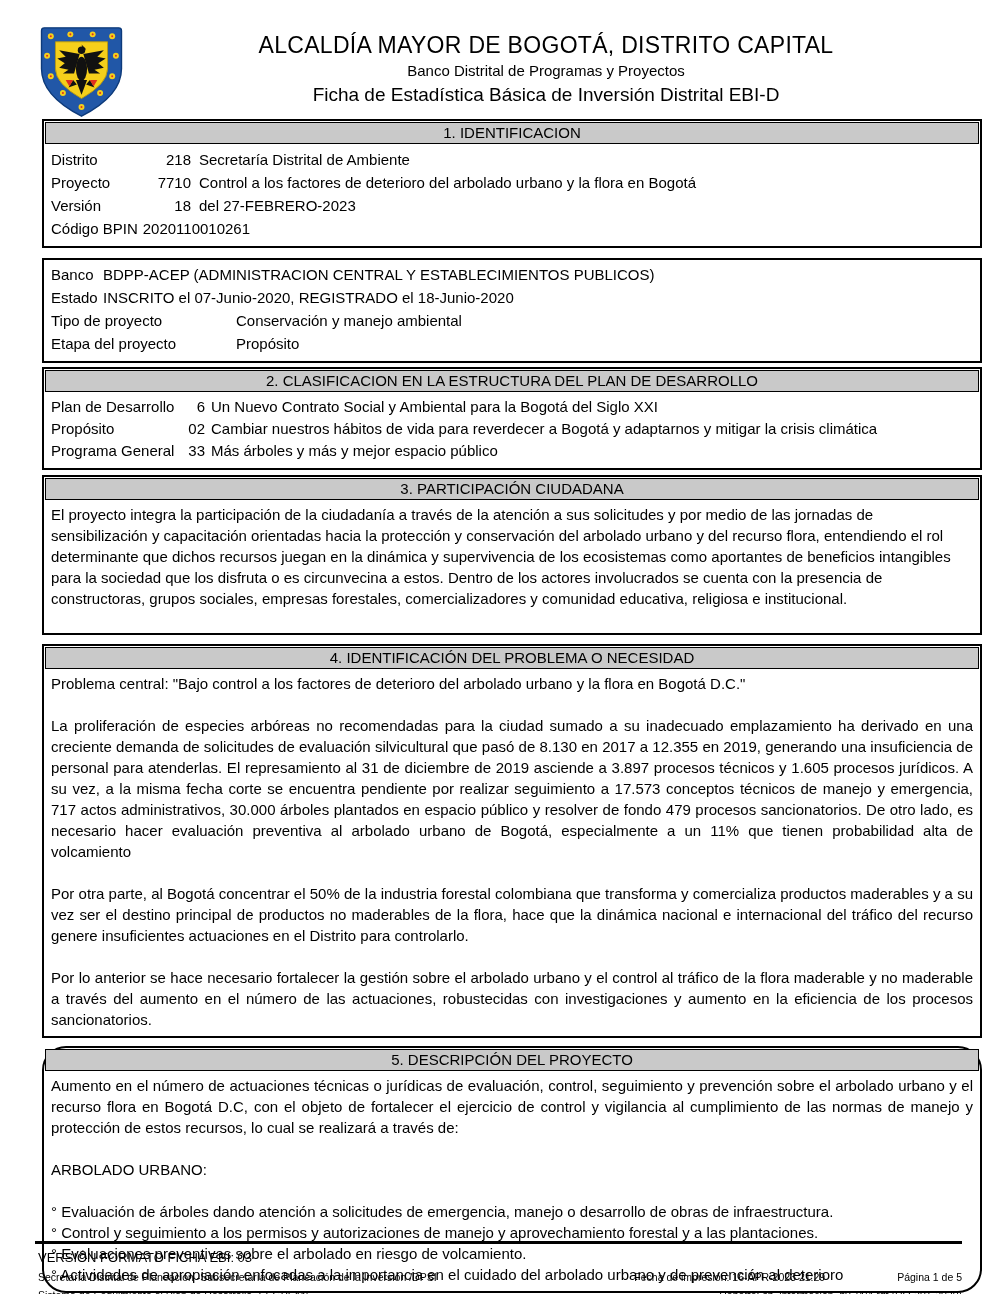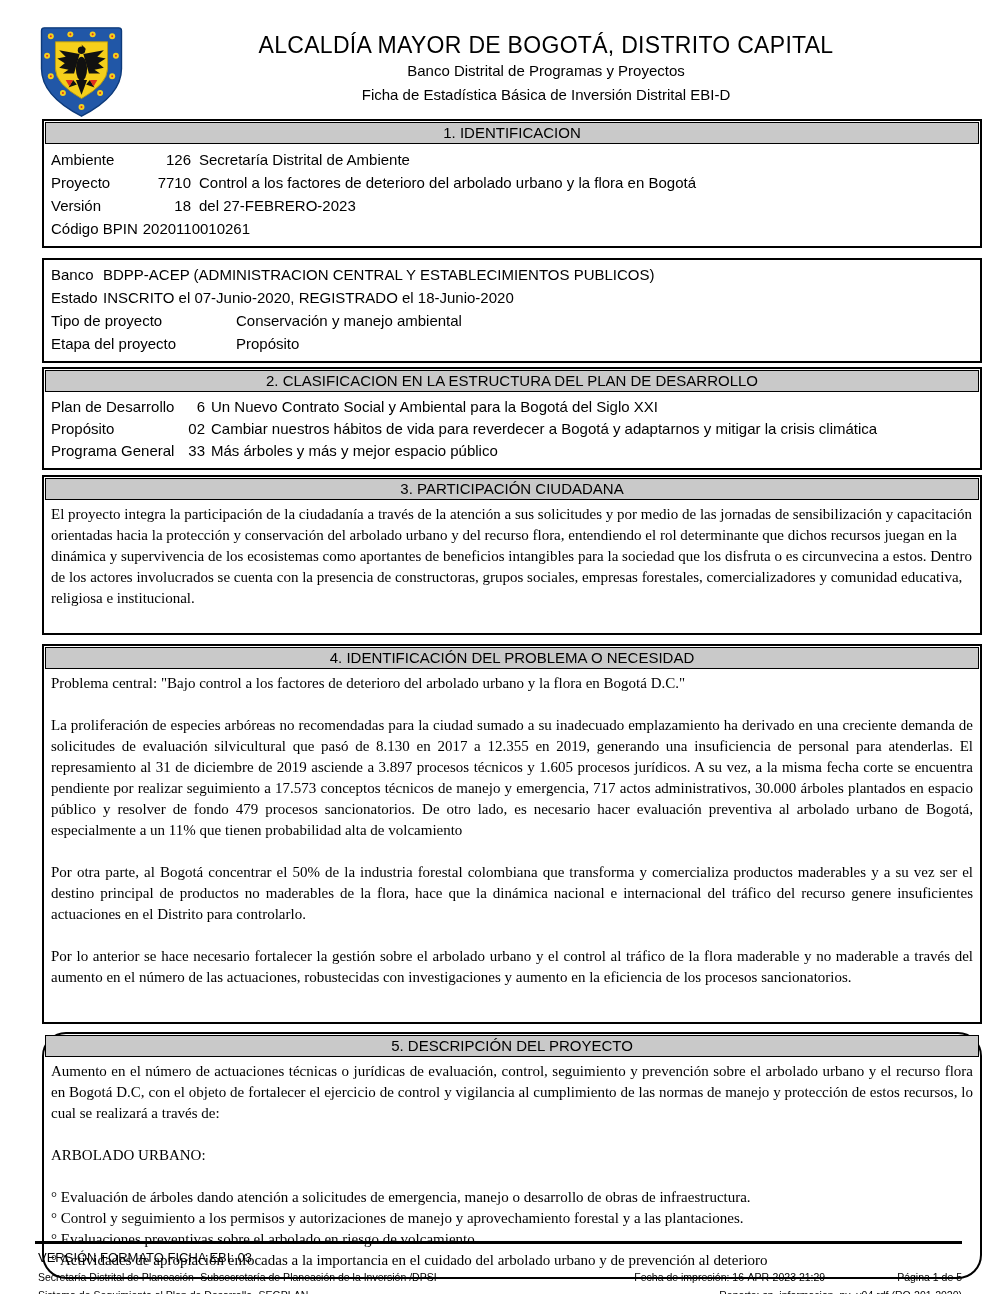--- a/index.html
+++ b/index.html
@@ -18,21 +18,21 @@
     -webkit-font-smoothing:antialiased;
   }
   .page{position:relative;width:1000px;height:1294px;overflow:hidden;}
 
   
   .doc-header{display:flex;align-items:flex-start;padding:26px 38px 0 33px;}
   .logo-wrap{width:97px;height:93px;flex:0 0 97px;}
   .title-block{flex:1;text-align:center;padding-top:6px;}
   .title-main{font-size:23px;letter-spacing:.3px;line-height:27px;}
   .title-sub1{font-size:15px;line-height:24px;}
-  .title-sub2{font-size:15px;line-height:24px;}
+  .title-sub2{font-size:19px;line-height:24px;}
 
   
   .box{border:2px solid var(--border);margin:0 18px 0 42px;background:#fff;}
   .sec-hdr{
     margin:1px;border:1px solid var(--border);background:var(--section-header-bg);
     text-align:center;font-size:15px;line-height:18px;padding:1px 0;
   }
   .sec-body{padding:3px 7px 6px 7px;font-size:15px;line-height:21px;}
 
   .mt10{margin-top:10px;} .mt5{margin-top:5px;} .mt4{margin-top:4px;}
@@ -48,21 +48,21 @@
 
   .ib .frow:nth-child(1) .lbl,.ib .frow:nth-child(2) .lbl{width:52px;}
   .ib .frow:nth-child(3) .lbl,.ib .frow:nth-child(4) .lbl{width:185px;}
 
   .s2 .lbl{width:128px;}
   .s2 .code{flex:0 0 26px;text-align:right;margin-right:6px;}
   .s2 .val{flex:1;}
   .s2 .frow{line-height:22px;}
 
   
-  .para{white-space:normal;font-family:Liberation Serif, serif;}
+  .para{white-space:normal;}
   .just{text-align:justify;}
   .gap{height:21px;}
   .s3-body{min-height:132px;}
   .s4-body{min-height:352px;}
   .s5-body{min-height:200px;}
 
   
   .footer{position:absolute;left:35px;right:38px;top:1241px;}
   .footer-rule{border-top:3px solid var(--border);margin-bottom:5px;}
   .footer-version{font-size:13px;line-height:18px;padding-left:3px;}
@@ -129,22 +129,22 @@
       <div class="title-main">ALCALDÍA MAYOR DE BOGOTÁ, DISTRITO CAPITAL</div>
       <div class="title-sub1">Banco Distrital de Programas y Proyectos</div>
       <div class="title-sub2">Ficha de Estadística Básica de Inversión Distrital EBI-D</div>
     </div>
   </div>
 
   <div class="box">
     <div class="sec-hdr">1. IDENTIFICACION</div>
     <div class="sec-body s1">
       <div class="frow">
-        <span class="lbl">Ambiente</span>
-        <span class="code">126</span>
+        <span class="lbl">Distrito</span>
+        <span class="code">218</span>
         <span class="val">Secretaría Distrital de Ambiente</span>
       </div>
       <div class="frow">
         <span class="lbl">Proyecto</span>
         <span class="code">7710</span>
         <span class="val">Control a los factores de deterioro del arbolado urbano y la flora en Bogotá</span>
       </div>
       <div class="frow">
         <span class="lbl">Versión</span>
         <span class="code">18</span>

